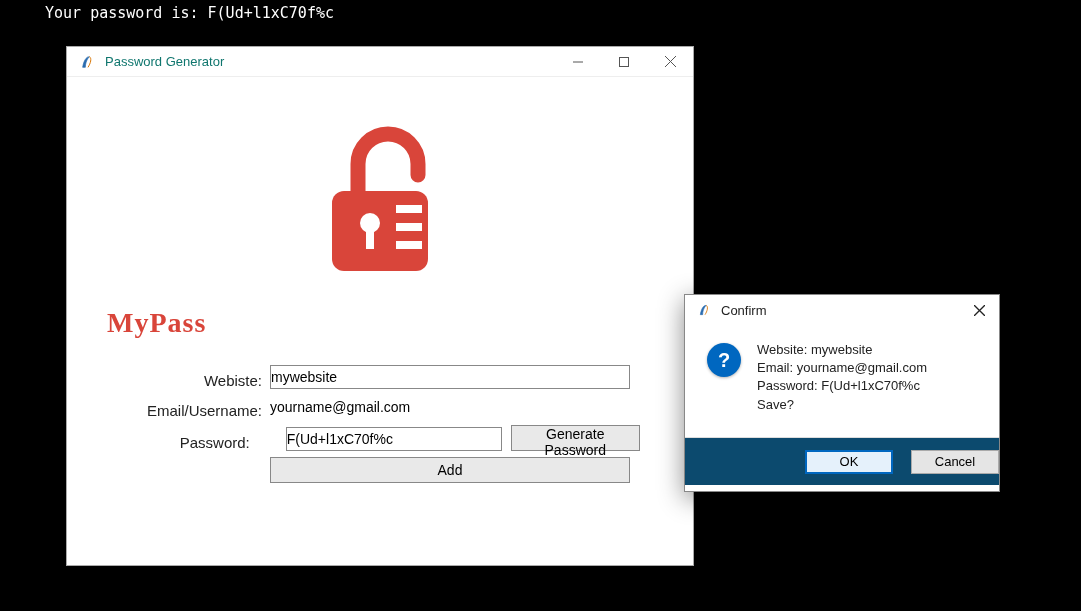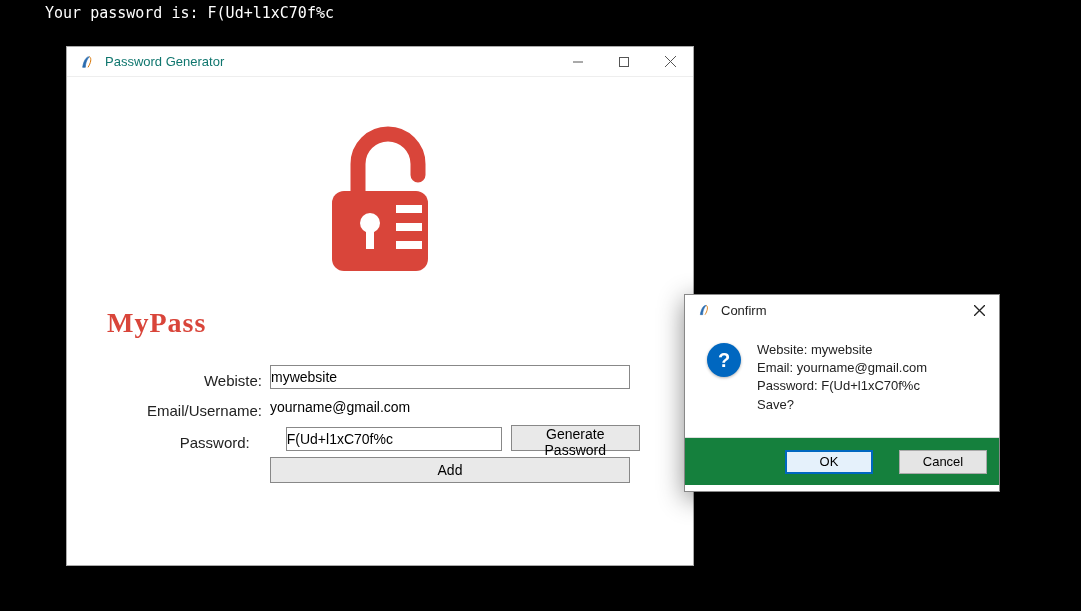--- a/index.html
+++ b/index.html
@@ -170,28 +170,28 @@
       margin-top: 2px;
       box-shadow: 0 1px 3px rgba(0,0,0,.3);
     }
     .dlg-text {
       margin-left: 16px;
       font-size: 13px;
       color: #222;
       line-height: 1.4;
     }
     .dlg-buttons {
-      background: #15803d;
+      background: #0c4a6e;
       height: 48px;
       border-top: 1px solid #ddd;
       display: flex;
       justify-content: flex-end;
       align-items: center;
-      padding: 0 12px;
-      gap: 26px;
+      padding: 0 0;
+      gap: 18px;
     }
     .dlg-btn {
       width: 88px;
       height: 24px;
       background: #e5e5e5;
       border: 1px solid #aaa;
       font-size: 13px;
       cursor: pointer;
     }
     .dlg-btn.primary {

